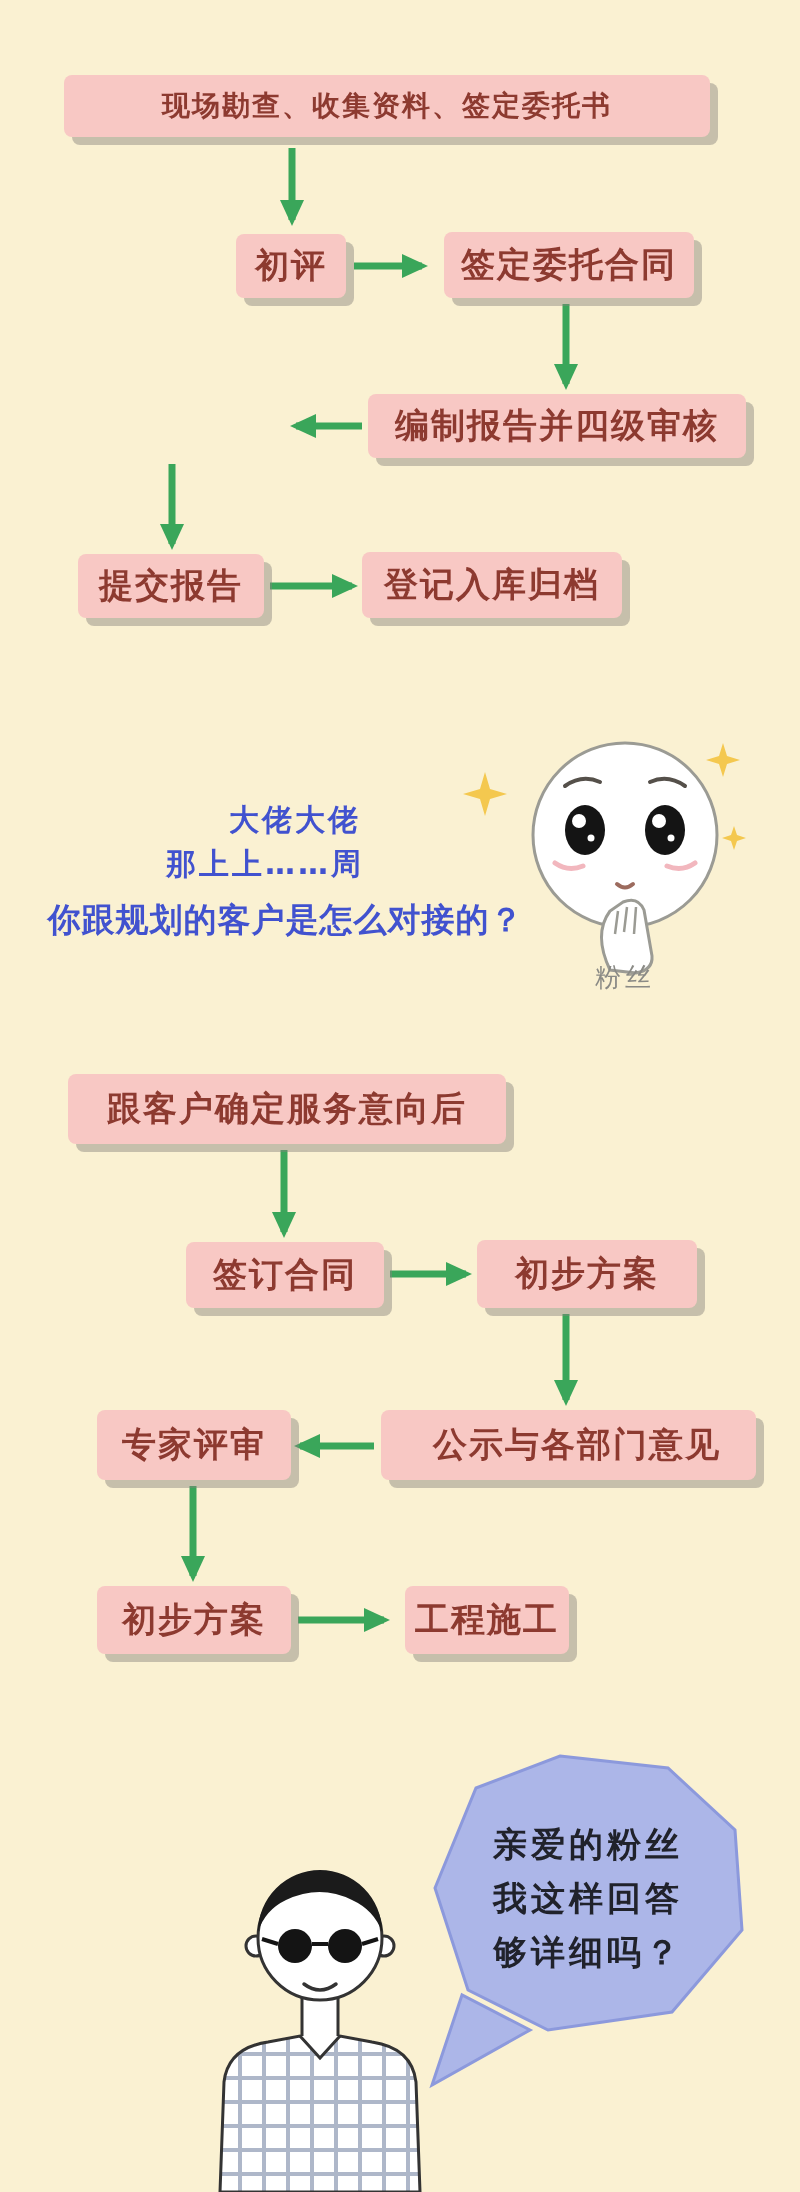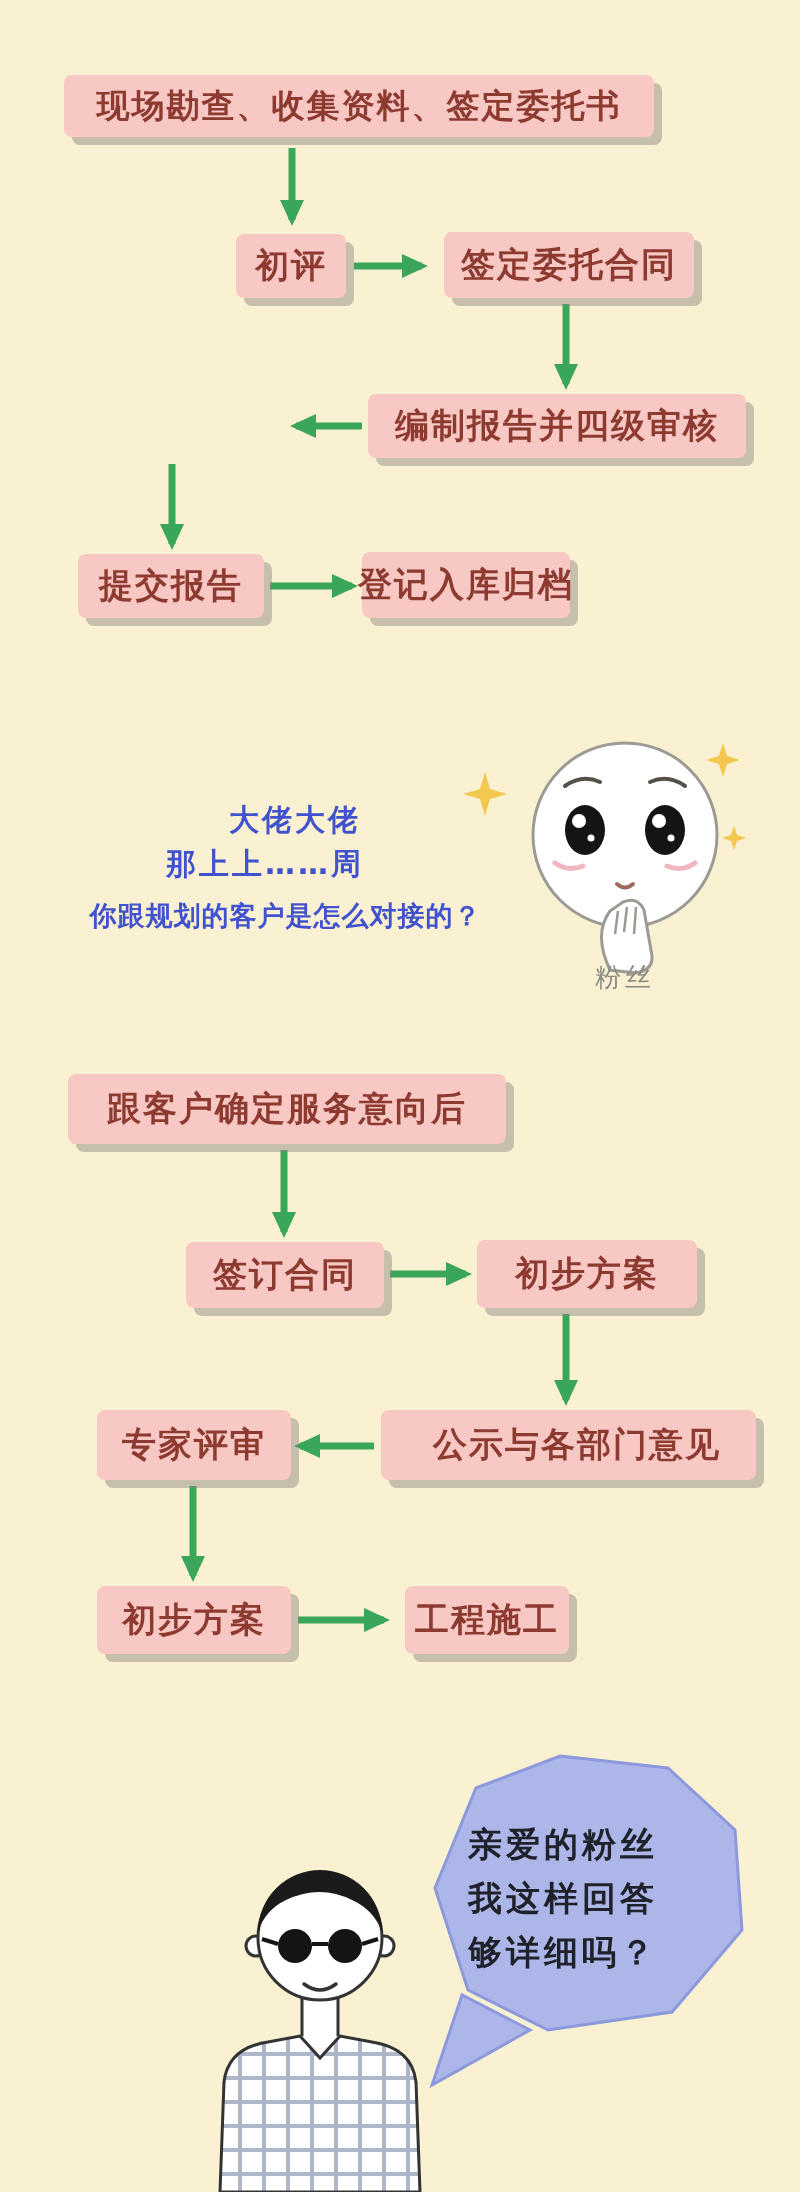--- a/index.html
+++ b/index.html
@@ -18,21 +18,21 @@
   .qline {
     position:absolute; color:#4152CF; font-weight:bold;
     text-align:center; letter-spacing:3px; white-space:nowrap;
   }
   .fan-label {
     position:absolute; color:#8A8A85; font-size:26px; letter-spacing:4px;
     text-align:center;
   }
   .bubble-line {
     position:absolute; color:#20222B; font-weight:bold; font-size:34px;
-    letter-spacing:4px; text-align:left; white-space:nowrap;
+    letter-spacing:4px; text-align:center; white-space:nowrap;
   }
   svg { position:absolute; left:0; top:0; }
 </style>
 </head>
 <body>
 
 <div class="canvas">
 
   <svg width="800" height="2192" viewBox="0 0 800 2192" style="pointer-events:none">
     <defs>
@@ -49,30 +49,30 @@
     <line x1="270" y1="586" x2="352" y2="586" stroke="#3AA65A" stroke-width="7" marker-end="url(#ah)"></line>
 
     <line x1="284" y1="1150" x2="284" y2="1232" stroke="#3AA65A" stroke-width="7" marker-end="url(#ah)"></line>
     <line x1="390" y1="1274" x2="466" y2="1274" stroke="#3AA65A" stroke-width="7" marker-end="url(#ah)"></line>
     <line x1="566" y1="1314" x2="566" y2="1400" stroke="#3AA65A" stroke-width="7" marker-end="url(#ah)"></line>
     <line x1="374" y1="1446" x2="300" y2="1446" stroke="#3AA65A" stroke-width="7" marker-end="url(#ah)"></line>
     <line x1="193" y1="1486" x2="193" y2="1576" stroke="#3AA65A" stroke-width="7" marker-end="url(#ah)"></line>
     <line x1="298" y1="1620" x2="384" y2="1620" stroke="#3AA65A" stroke-width="7" marker-end="url(#ah)"></line>
   </svg>
 
-  <div class="pbox" style="left:64px; top:75px; width:590px; height:62px; font-size:33px;">现场勘查、收集资料、签定委托书</div>
+  <div class="pbox" style="left:64px; top:75px; width:646px; height:62px; font-size:28px;">现场勘查、收集资料、签定委托书</div>
   <div class="pbox" style="left:236px; top:234px; width:110px; height:64px;">初评</div>
   <div class="pbox" style="left:444px; top:232px; width:250px; height:66px;">签定委托合同</div>
   <div class="pbox" style="left:368px; top:394px; width:378px; height:64px;">编制报告并四级审核</div>
   <div class="pbox" style="left:78px; top:554px; width:186px; height:64px;">提交报告</div>
-  <div class="pbox" style="left:362px; top:552px; width:208px; height:66px;">登记入库归档</div>
+  <div class="pbox" style="left:362px; top:552px; width:260px; height:66px;">登记入库归档</div>
 
   <div class="qline" style="left:170px; top:800px; width:250px; font-size:30px;">大佬大佬</div>
   <div class="qline" style="left:105px; top:844px; width:320px; font-size:30px;">那上上……周</div>
-  <div class="qline" style="left:28px; top:898px; width:515px; font-size:27px; letter-spacing:1px;">你跟规划的客户是怎么对接的？</div>
+  <div class="qline" style="left:28px; top:898px; width:515px; font-size:33px; letter-spacing:1px;">你跟规划的客户是怎么对接的？</div>
 
   <svg width="310" height="300" viewBox="0 0 310 300" style="left:460px; top:718px;">
 
     <path d="M25,54 L30,71 L47,76 L30,81 L25,98 L20,81 L3,76 L20,71 Z" fill="#F4C84F"></path>
     <path d="M263,25 L267,38 L280,42 L267,46 L263,59 L259,46 L246,42 L259,38 Z" fill="#F4C84F"></path>
     <path d="M274,108 L277,117 L286,120 L277,123 L274,132 L271,123 L262,120 L271,117 Z" fill="#F4C84F"></path>
 
     <circle cx="165" cy="117" r="92" fill="#FFFFFF" stroke="#9B9B94" stroke-width="3"></circle>
 
     <path d="M105,68 Q 122,56 140,64" fill="none" stroke="#55504a" stroke-width="4" stroke-linecap="round"></path>

